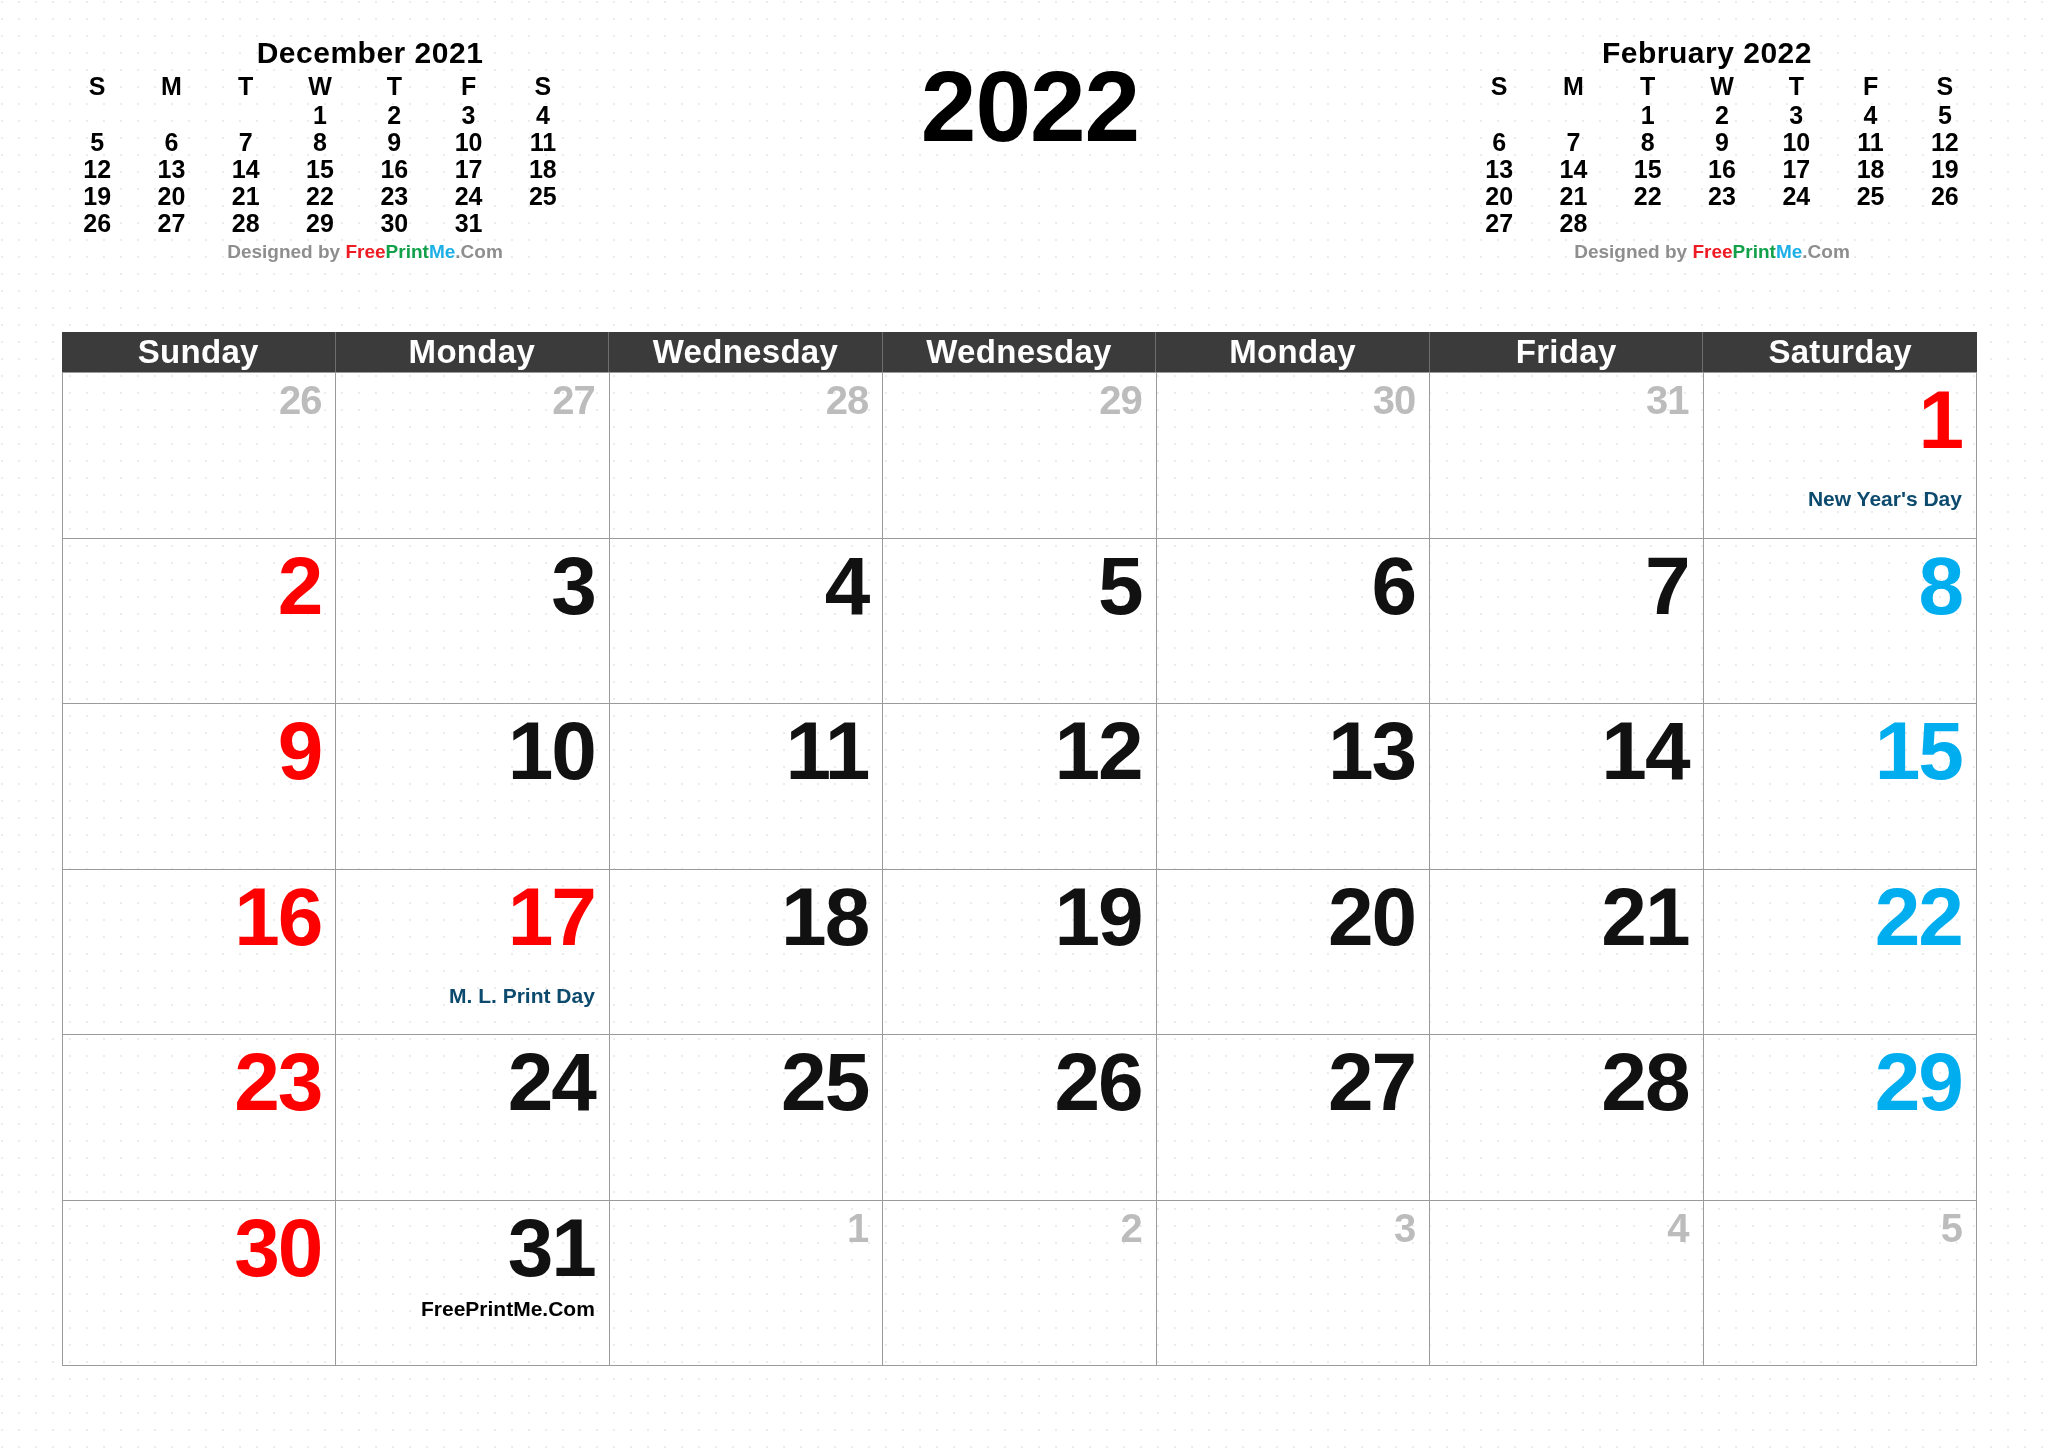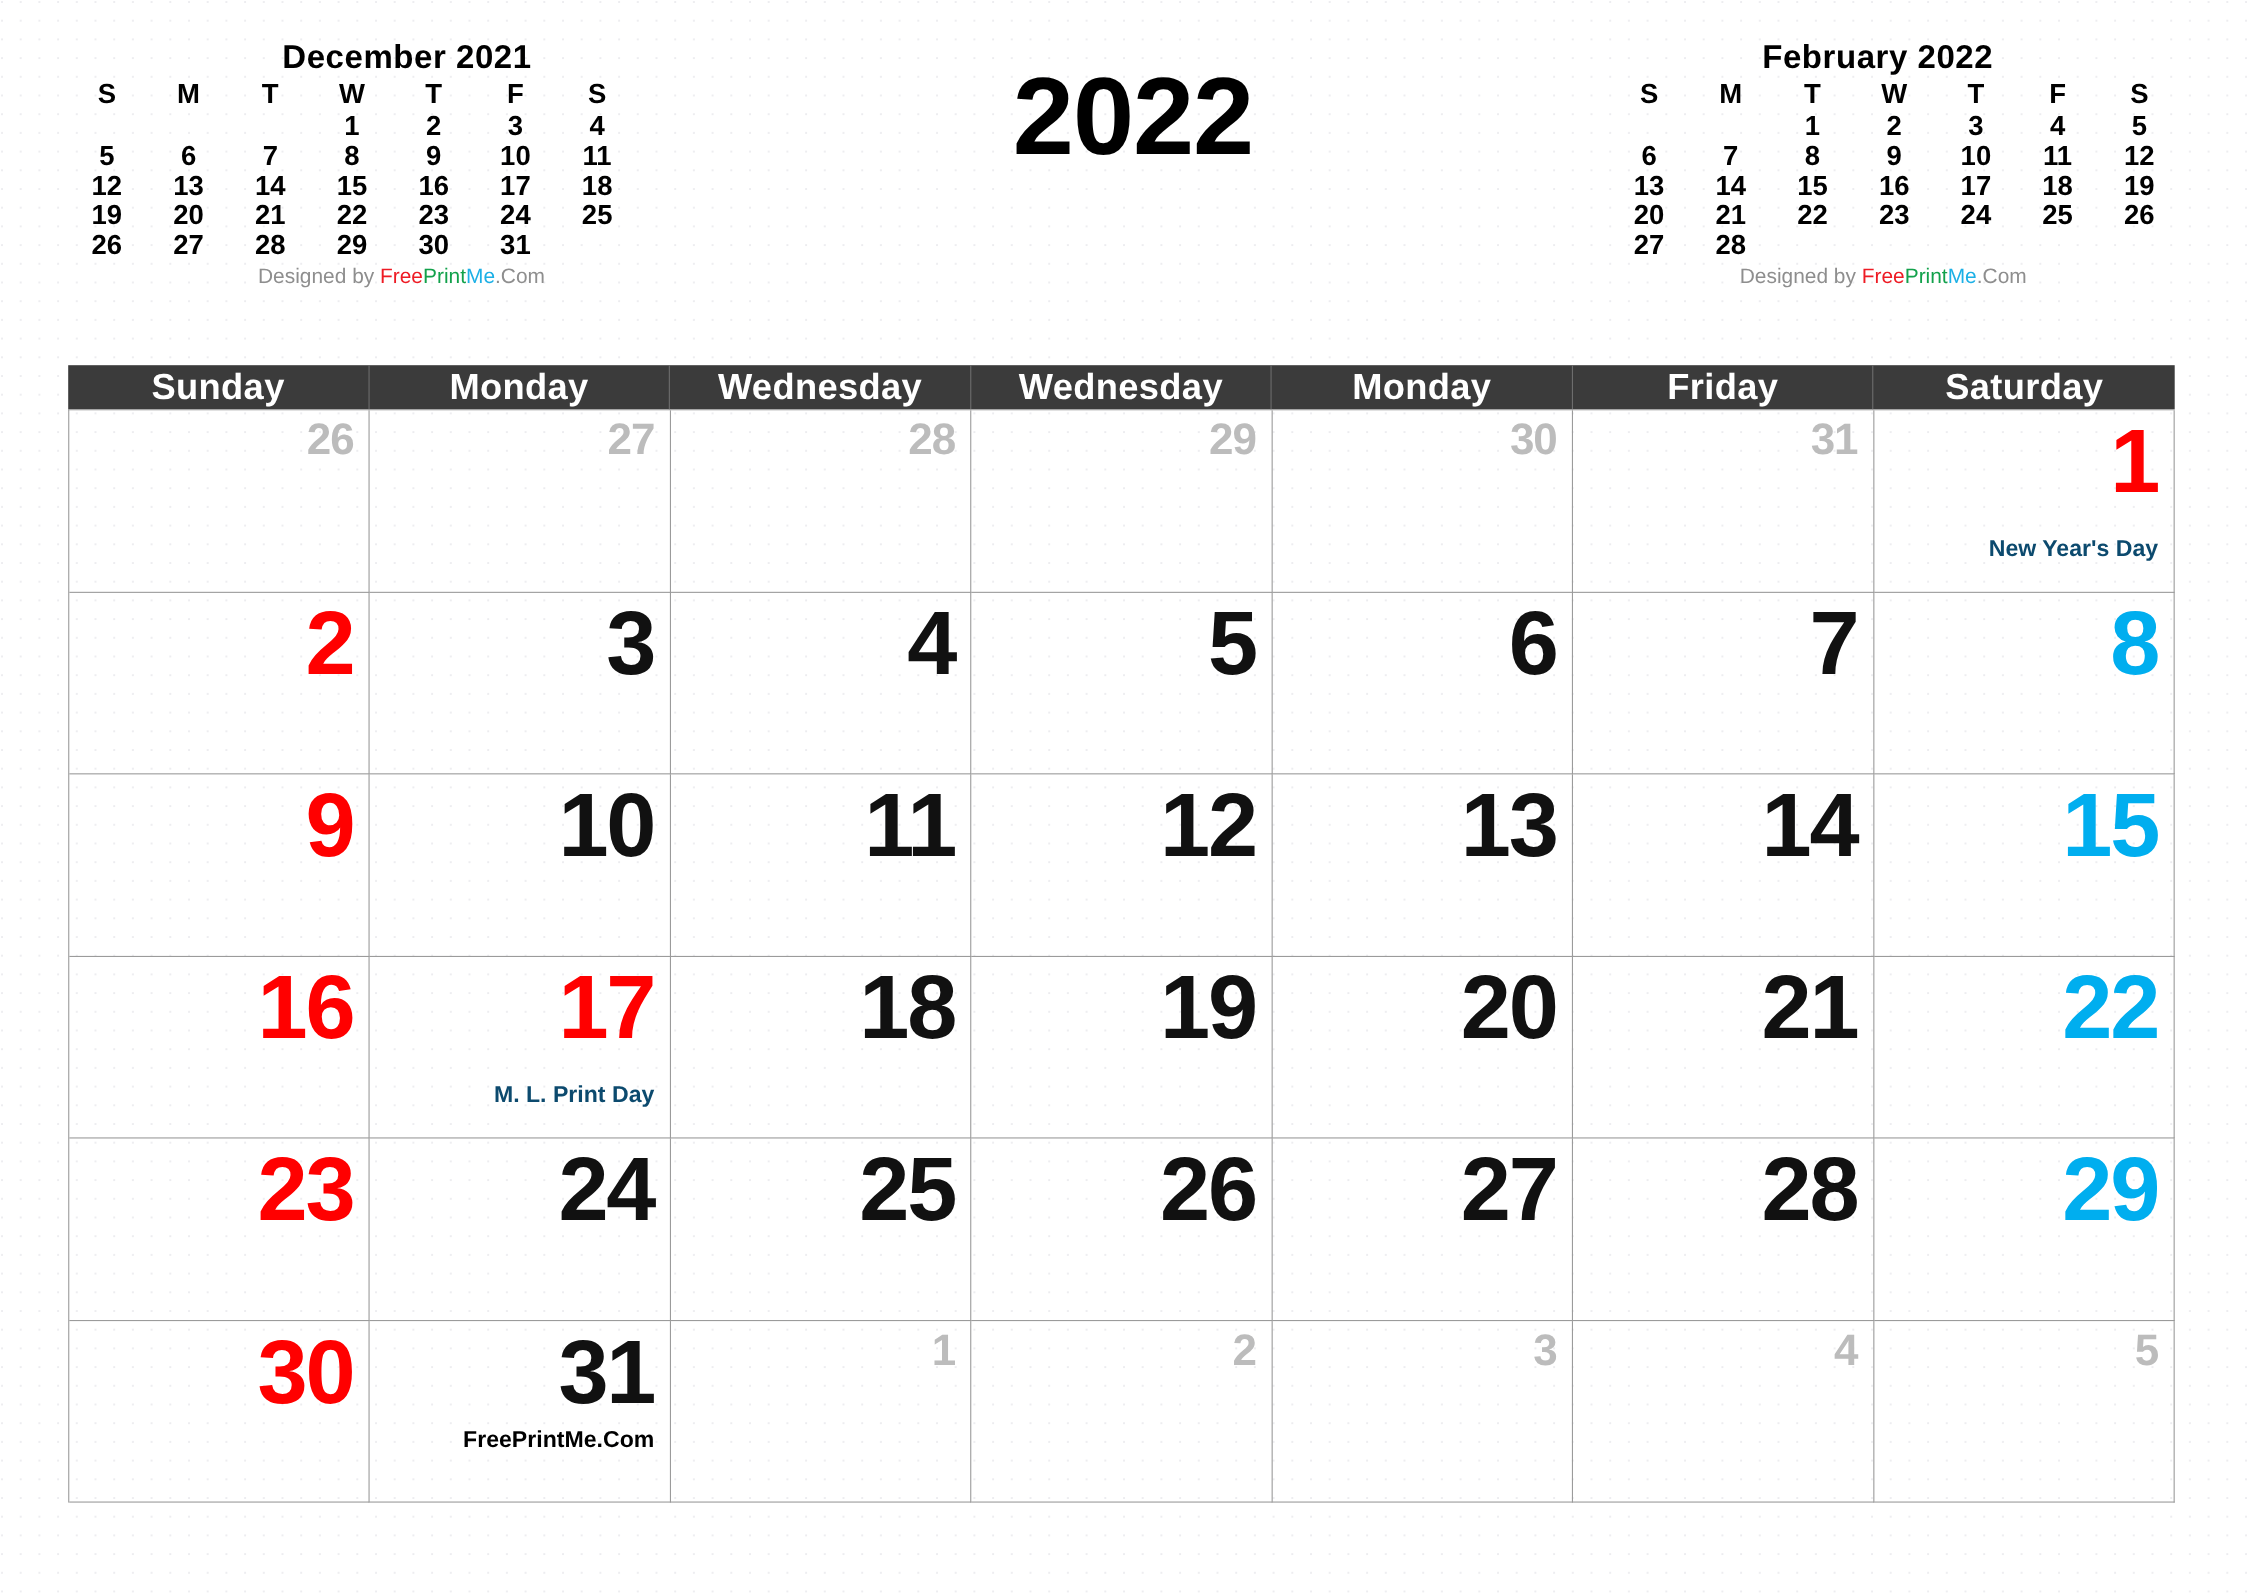--- a/index.html
+++ b/index.html
@@ -70,21 +70,21 @@
     font-size:25px;
     color:#000;
     text-align:center;
     height:27px;
     line-height:27px;
   }
   .mini-day.empty{color:transparent;}
 
   .credit{
     font-family:"Liberation Sans Narrow","Liberation Sans",sans-serif;
-    font-weight:normal;
+    font-weight:bold;
     font-size:19px;
     text-align:center;
     margin-top:4px;
     white-space:nowrap;
     letter-spacing:0px;
   }
   .credit .c-designed{color:#8e8e8e;}
   .credit .c-free{color:#ee1b24;}
   .credit .c-print{color:#12a14b;}
   .credit .c-me{color:#1cb0e6;}

